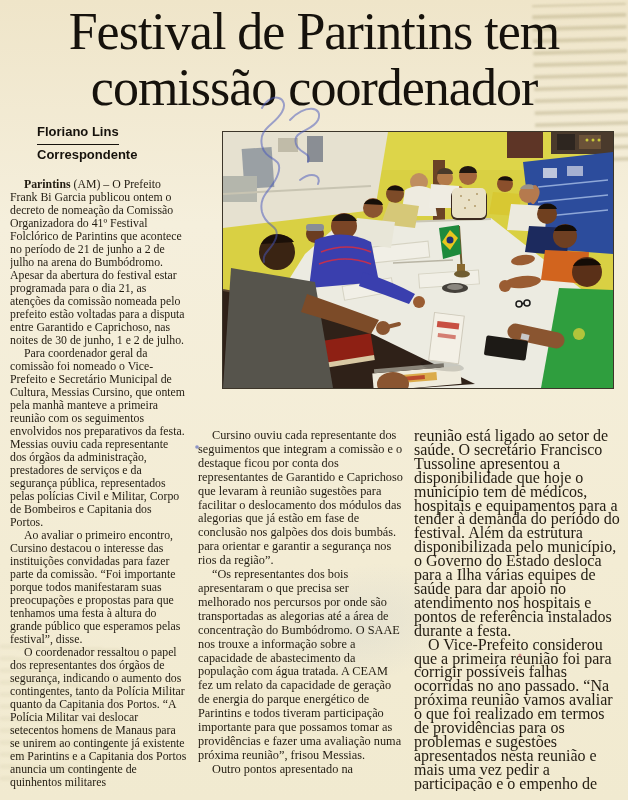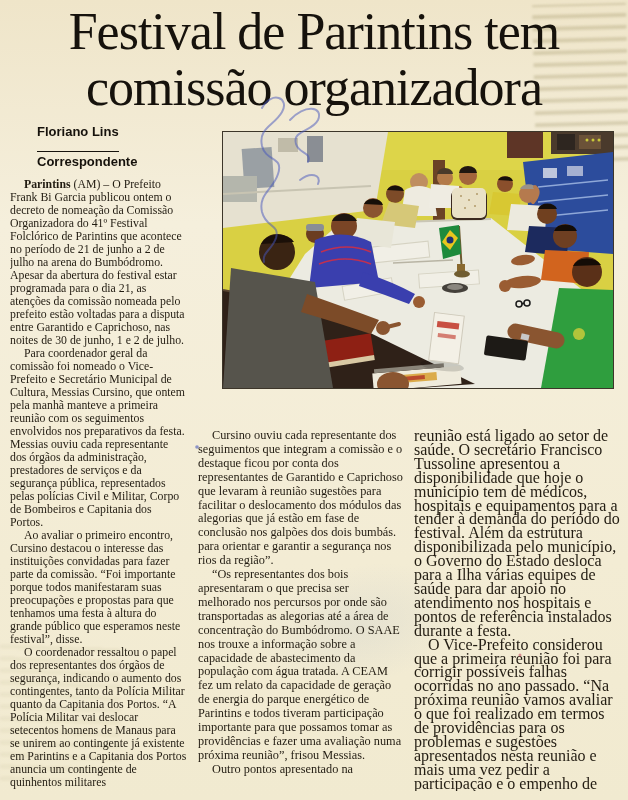--- a/index.html
+++ b/index.html
@@ -20,21 +20,21 @@
     background:repeating-linear-gradient(2deg, rgba(150,140,90,.10) 0 3px, transparent 3px 12px);
     filter:blur(1.5px);}
 
   .headline{
     position:absolute; top:4px; left:0; width:628px; margin:0;
     text-align:center; font-weight:400; font-size:52px; line-height:56px;
     letter-spacing:-1px; color:#16120c; font-family:"Liberation Serif", serif;
   }
   .byline{position:absolute; left:37px; top:124px; font-family:"Liberation Sans",sans-serif;
     font-weight:bold; font-size:13px; line-height:15px; color:#16120c;}
-  .byline-name{border-bottom:1.5px solid #16120c; display:inline-block; padding-bottom:12px;}
+  .byline-name{border-bottom:1.5px solid #16120c; display:inline-block; padding-bottom:5px;}
   .byline-role{margin-top:2px;text-align:center;}
 
   .photo{position:absolute; left:222px; top:131px; width:390px; height:256px;
     margin:0; border:1px solid #3d362a; background:#d9d043; overflow:hidden;}
   .caption{position:absolute; left:203px; top:392px; width:416px; text-align:center;
     font-family:"Liberation Sans",sans-serif; font-style:italic; font-weight:700;
     font-size:11.3px; line-height:14px; color:#26201a;}
 
   .col{position:absolute; color:#221c12; overflow:hidden; text-align:left;}
   .col-left{left:10px; top:178px; width:177px; height:628px; font-size:11.8px; line-height:13px;}
@@ -49,21 +49,21 @@
 </style>
 </head>
 <body>
 
 <div class="page">
 
   <div class="ghost ghost-tr"></div>
   <div class="ghost ghost-mid"></div>
   <div class="ghost ghost-bl"></div>
 
-  <h1 class="headline"><span>Festival de Parintins tem</span><br><span>comissão organizadora</span></h1>
+  <h1 class="headline"><span>Festival de Parintins tem</span><br><span>comissão coordenador</span></h1>
 
   <div class="byline">
     <span class="byline-name">Floriano Lins</span>
     <div class="byline-role">Correspondente</div>
   </div>
 
   <figure class="photo">
     <svg width="390" height="256" viewBox="0 0 390 256">
 
       <rect x="0" y="0" width="390" height="256" fill="#d9d043"></rect>
@@ -231,21 +231,21 @@
         <rect x="298" y="202" width="8" height="6" fill="#c8c8c8" transform="rotate(12 302 205)"></rect>
         <rect x="262" y="206" width="42" height="20" rx="2" fill="#1d1a16" transform="rotate(8 283 216)"></rect>
       </g>
     </svg>
   </figure>
 
 
   <div class="col col-left">
     <p class="p"><span class="lead">Parintins</span><span> (AM) – O Prefeito Frank Bi Garcia publicou ontem o decreto de nomeação da Comissão Organizadora do 41º Festival Folclórico de Parintins que acontece no período de 21 de junho a 2 de julho na arena do Bumbódromo. Apesar da abertura do festival estar programada para o dia 21, as atenções da comissão nomeada pelo prefeito estão voltadas para a disputa entre Garantido e Caprichoso, nas noites de 30 de junho, 1 e 2 de julho.</span></p>
     <p class="p">Para coordenador geral da comissão foi nomeado o Vice-Prefeito e Secretário Municipal de Cultura, Messias Cursino, que ontem pela manhã manteve a primeira reunião com os seguimentos envolvidos nos preparativos da festa. Messias ouviu cada representante dos órgãos da administração, prestadores de serviços e da segurança pública, representados pelas polícias Civil e Militar, Corpo de Bombeiros e Capitania dos Portos.</p>
-    <p class="p">Ao avaliar o primeiro encontro, Cursino destacou o interesse das instituições convidadas para fazer parte da comissão. “Foi importante porque todos manifestaram suas preocupações e propostas para que tenhamos uma festa à altura do grande público que esperamos neste festival”, disse.</p>
+    <p class="p">Ao avaliar o primeiro encontro, Cursino destacou o interesse das instituições convidadas para fazer parte da comissão. “Foi importante porque todos manifestaram suas preocupações e propostas para que tenhamos uma festa à altura do grande público que esperamos pelas festival”, disse.</p>
     <p class="p">O coordenador ressaltou o papel dos representantes dos órgãos de segurança, indicando o aumento dos contingentes, tanto da Polícia Militar quanto da Capitania dos Portos. “A Polícia Militar vai deslocar setecentos homens de Manaus para se unirem ao contingente já existente em Parintins e a Capitania dos Portos anuncia um contingente de quinhentos militares</p>
   </div>
 
   <div class="col col-mid">
     <p class="p">Cursino ouviu cada representante dos seguimentos que integram a comissão e o destaque ficou por conta dos representantes de Garantido e Caprichoso que levaram à reunião sugestões para facilitar o deslocamento dos módulos das alegorias que já estão em fase de conclusão nos galpões dos dois bumbás.</p>
     <p class="p noindent">para orientar e garantir a segurança nos rios da região”.</p>
     <p class="p">“Os representantes dos bois apresentaram o que precisa ser melhorado nos percursos por onde são transportadas as alegorias até a área de concentração do Bumbódromo. O SAAE nos trouxe a informação sobre a capacidade de abastecimento da população com água tratada. A CEAM fez um relato da capacidade de geração de energia do parque energético de Parintins e todos tiveram participação importante para que possamos tomar as providências e fazer uma avaliação numa próxima reunião”, frisou Messias.</p>
     <p class="p">Outro pontos apresentado na</p>
   </div>
 

